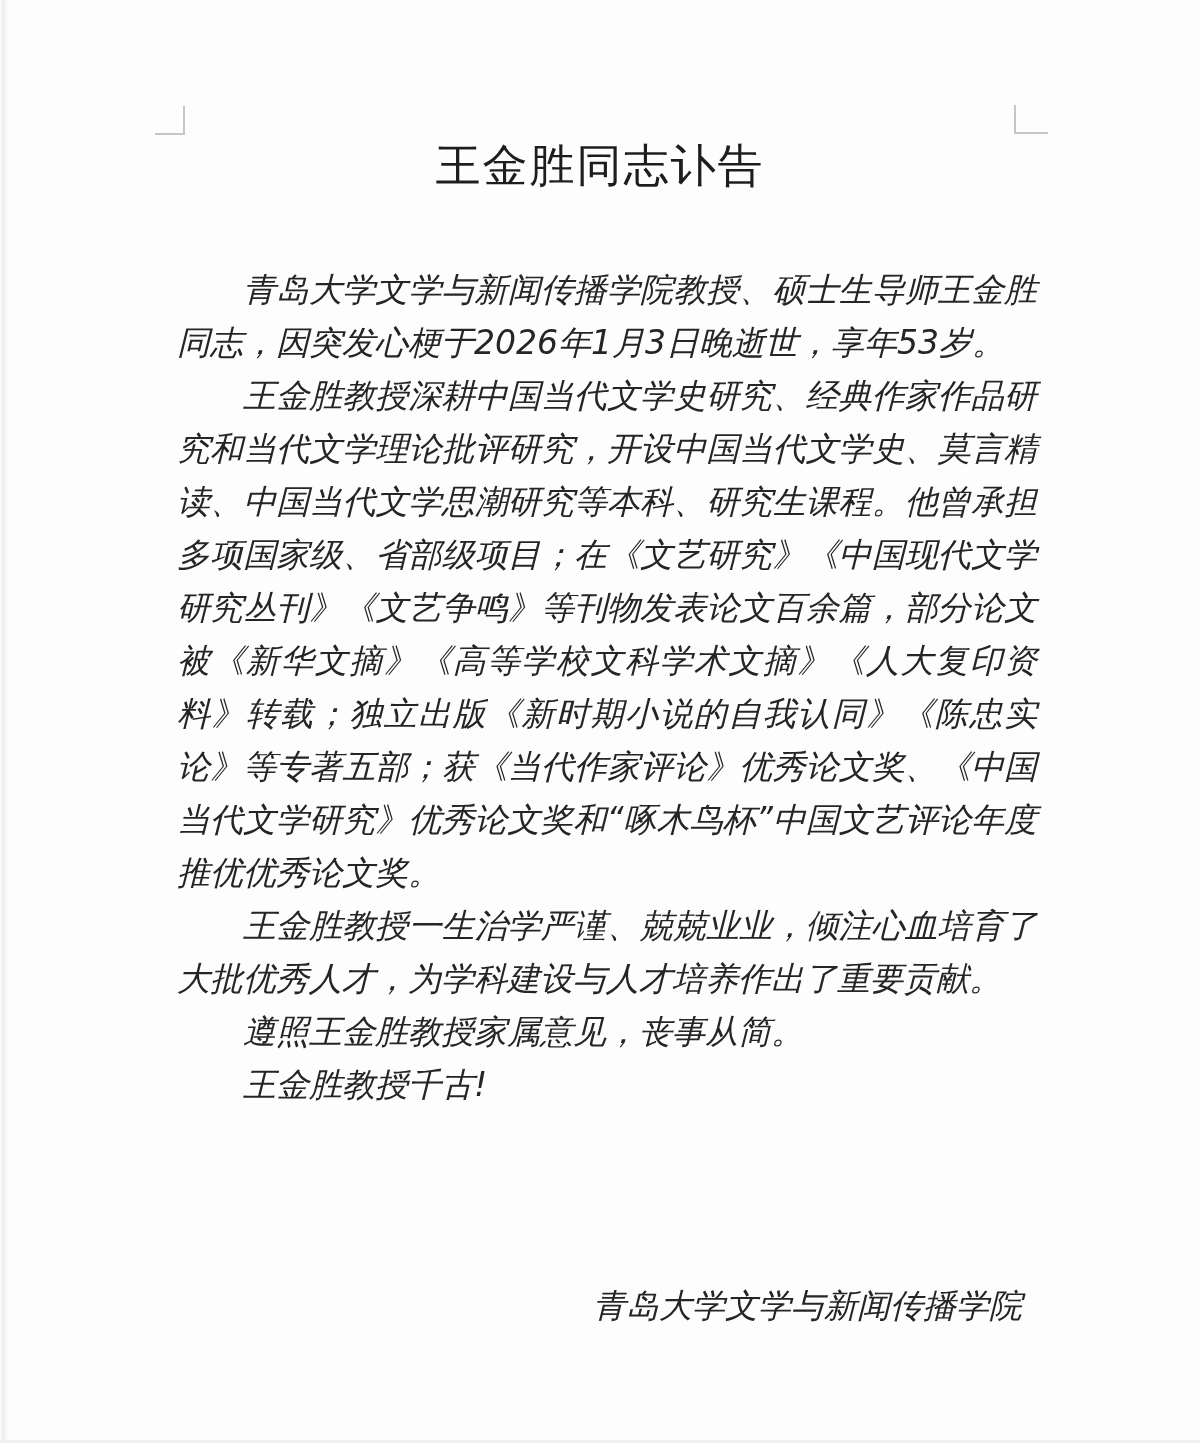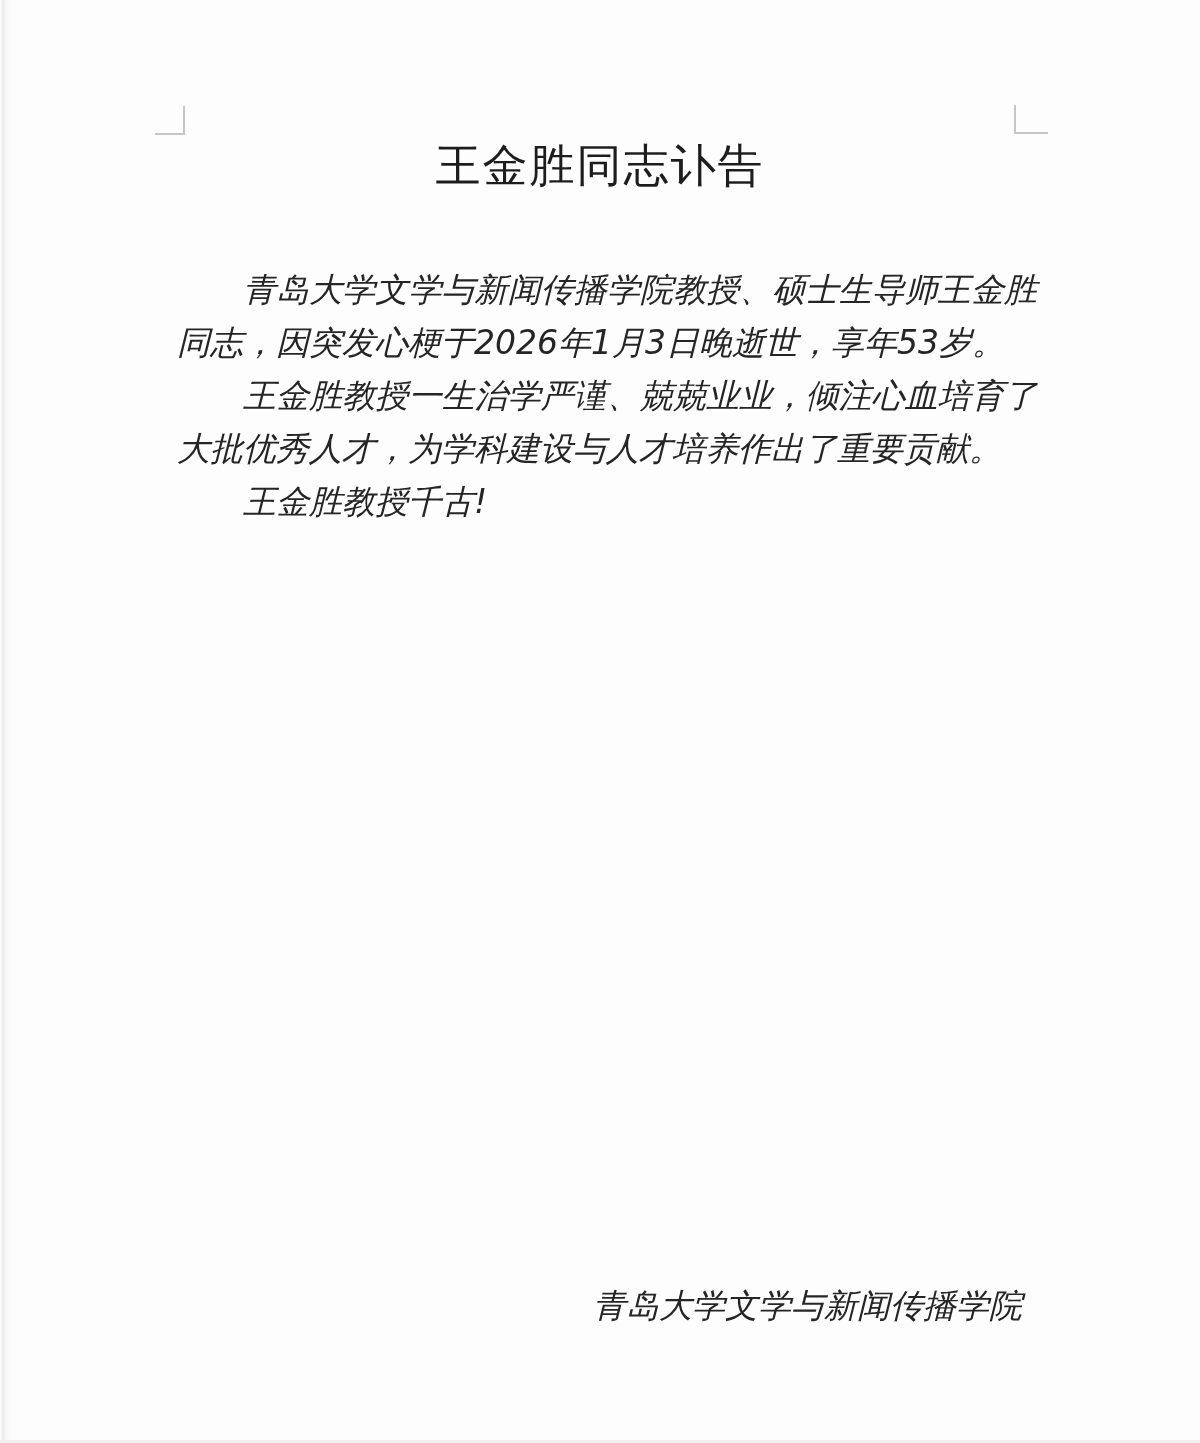--- a/index.html
+++ b/index.html
@@ -76,20 +76,22 @@
   <div class="edge-left"></div>
   <div class="edge-bottom"></div>
 
   <div class="mark-tl"></div>
   <div class="mark-tr"></div>
 
   <h1 class="doc-title">王金胜同志讣告</h1>
 
   <div class="doc-body">
       <p>青岛大学文学与新闻传播学院教授、硕士生导师王金胜同志，因突发心梗于2026年1月3日晚逝世，享年53岁。</p>
+      <p>王金胜教授深耕中国当代文学史研究、经典作家作品研究和当代文学理论批评研究，开设中国当代文学史、莫言精读、中国当代文学思潮研究等本科、研究生课程。他曾承担多项国家级、省部级项目；在《文艺研究》《中国现代文学研究丛刊》《文艺争鸣》等刊物发表论文百余篇，部分论文被《新华文摘》《高等学校文科学术文摘》《人大复印资料》转载；独立出版《新时期小说的自我认同》《陈忠实论》等专著五部；获《当代作家评论》优秀论文奖、《中国当代文学研究》优秀论文奖和“啄木鸟杯”中国文艺评论年度推优优秀论文奖。</p>
       <p>王金胜教授一生治学严谨、兢兢业业，倾注心血培育了大批优秀人才，为学科建设与人才培养作出了重要贡献。</p>
+      <p>遵照王金胜教授家属意见，丧事从简。</p>
       <p>王金胜教授千古!</p>
     </div>
 
   <div class="closing">
     <p class="sig">青岛大学文学与新闻传播学院</p>
   </div>
 </div>
 
 </body></html>

